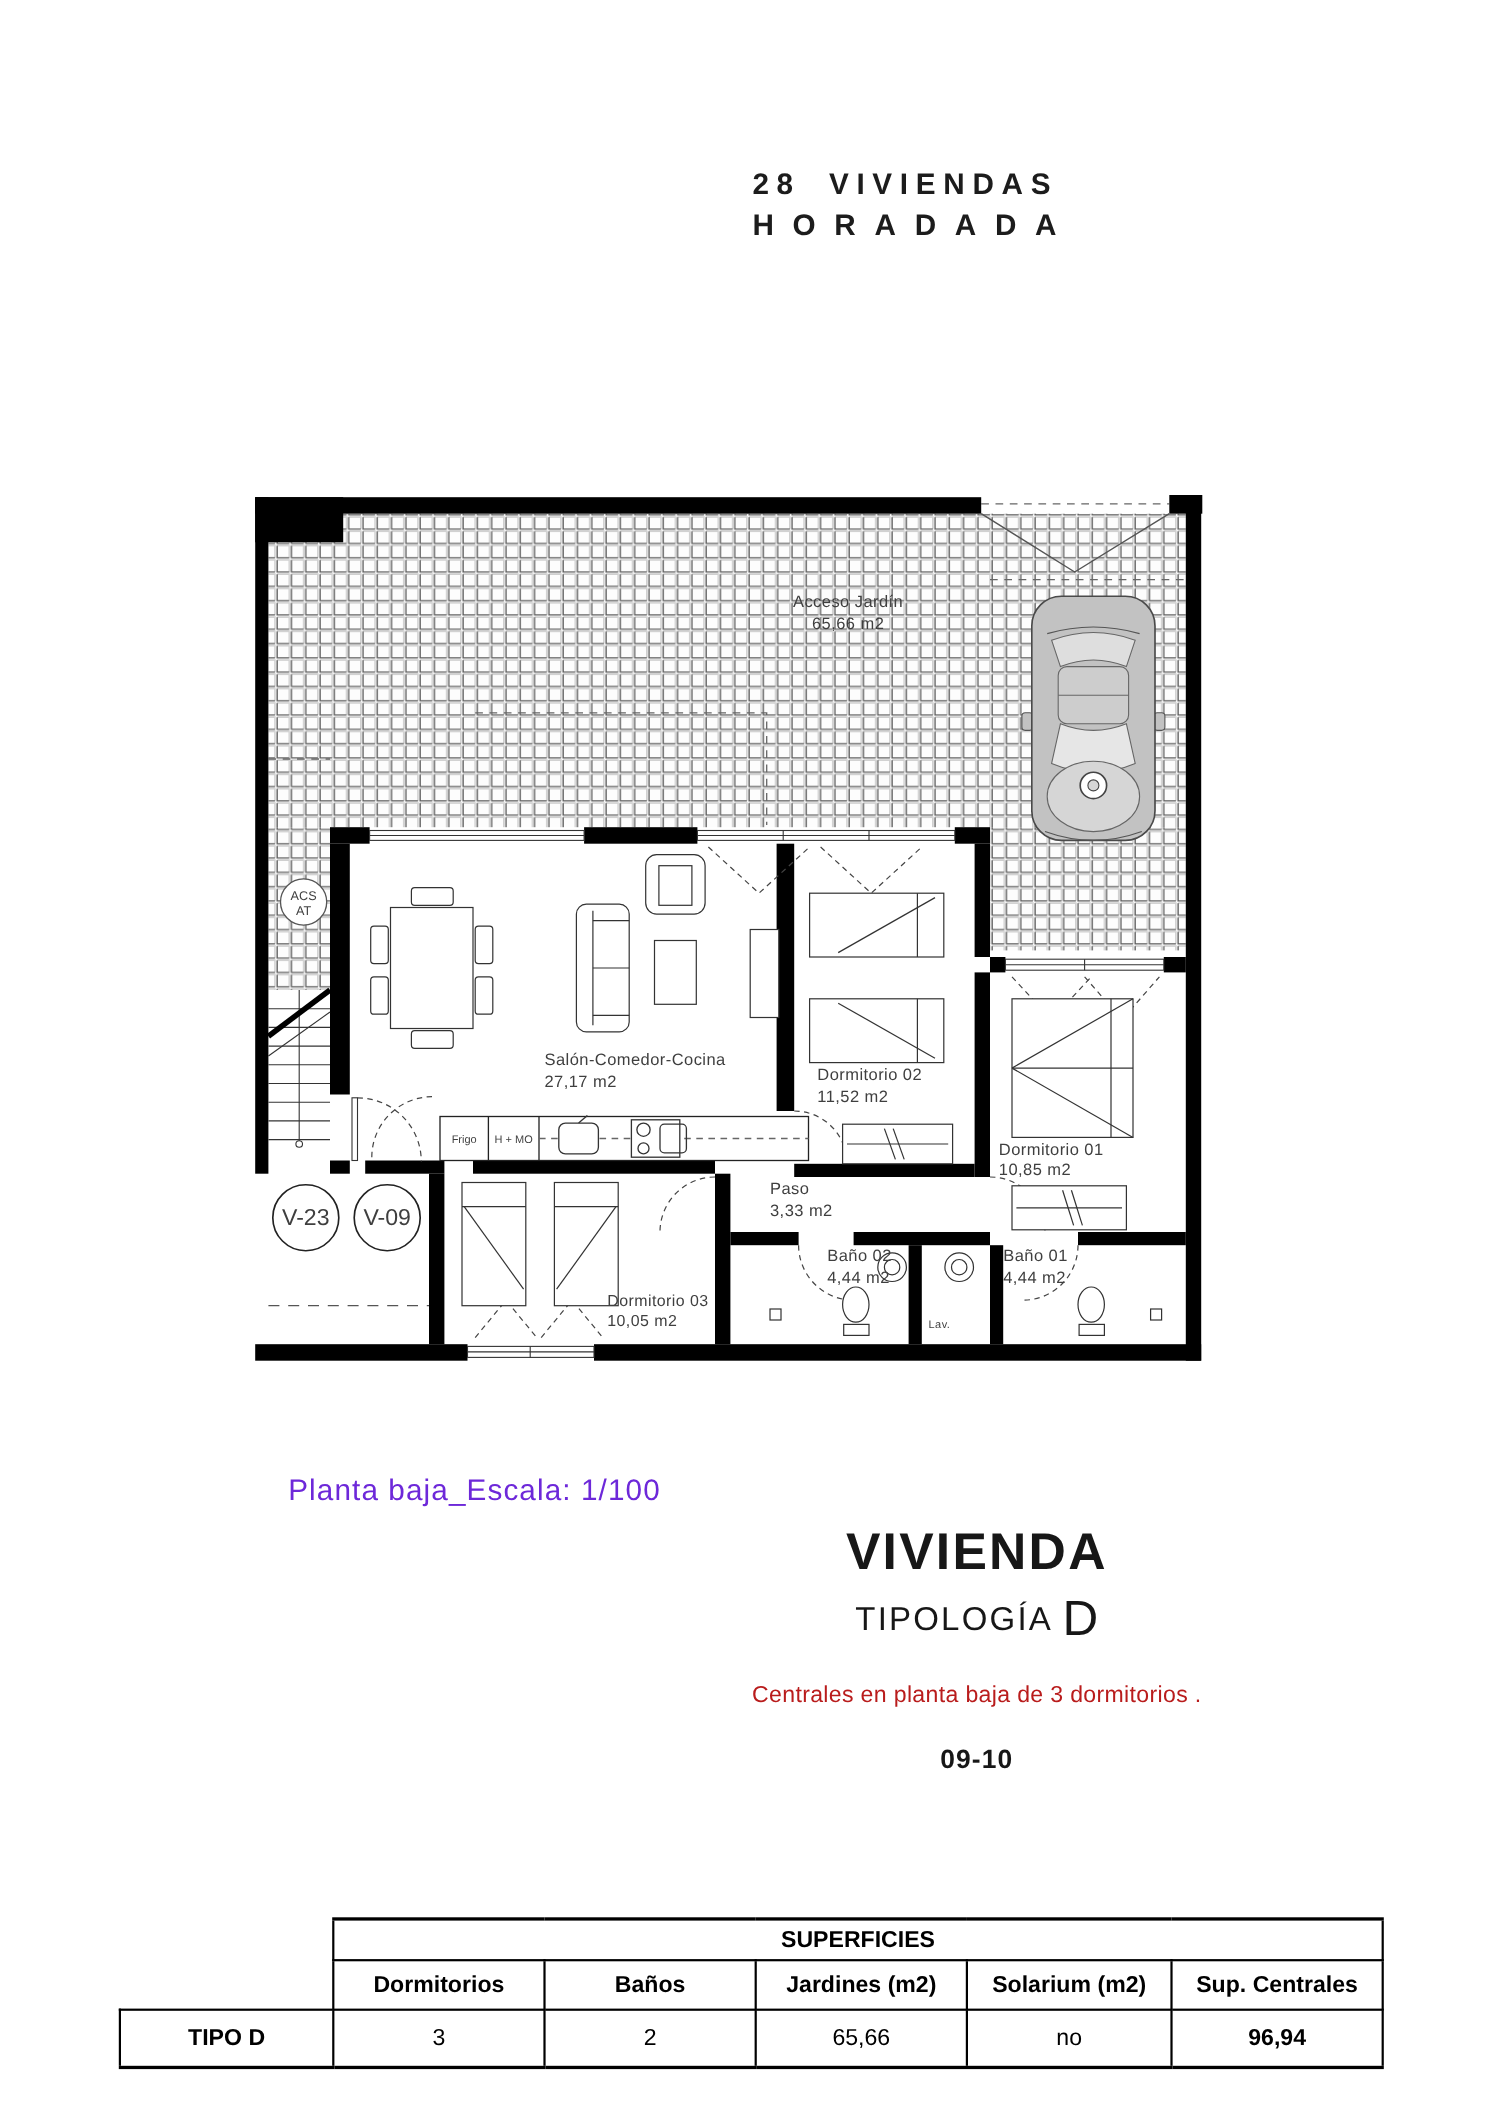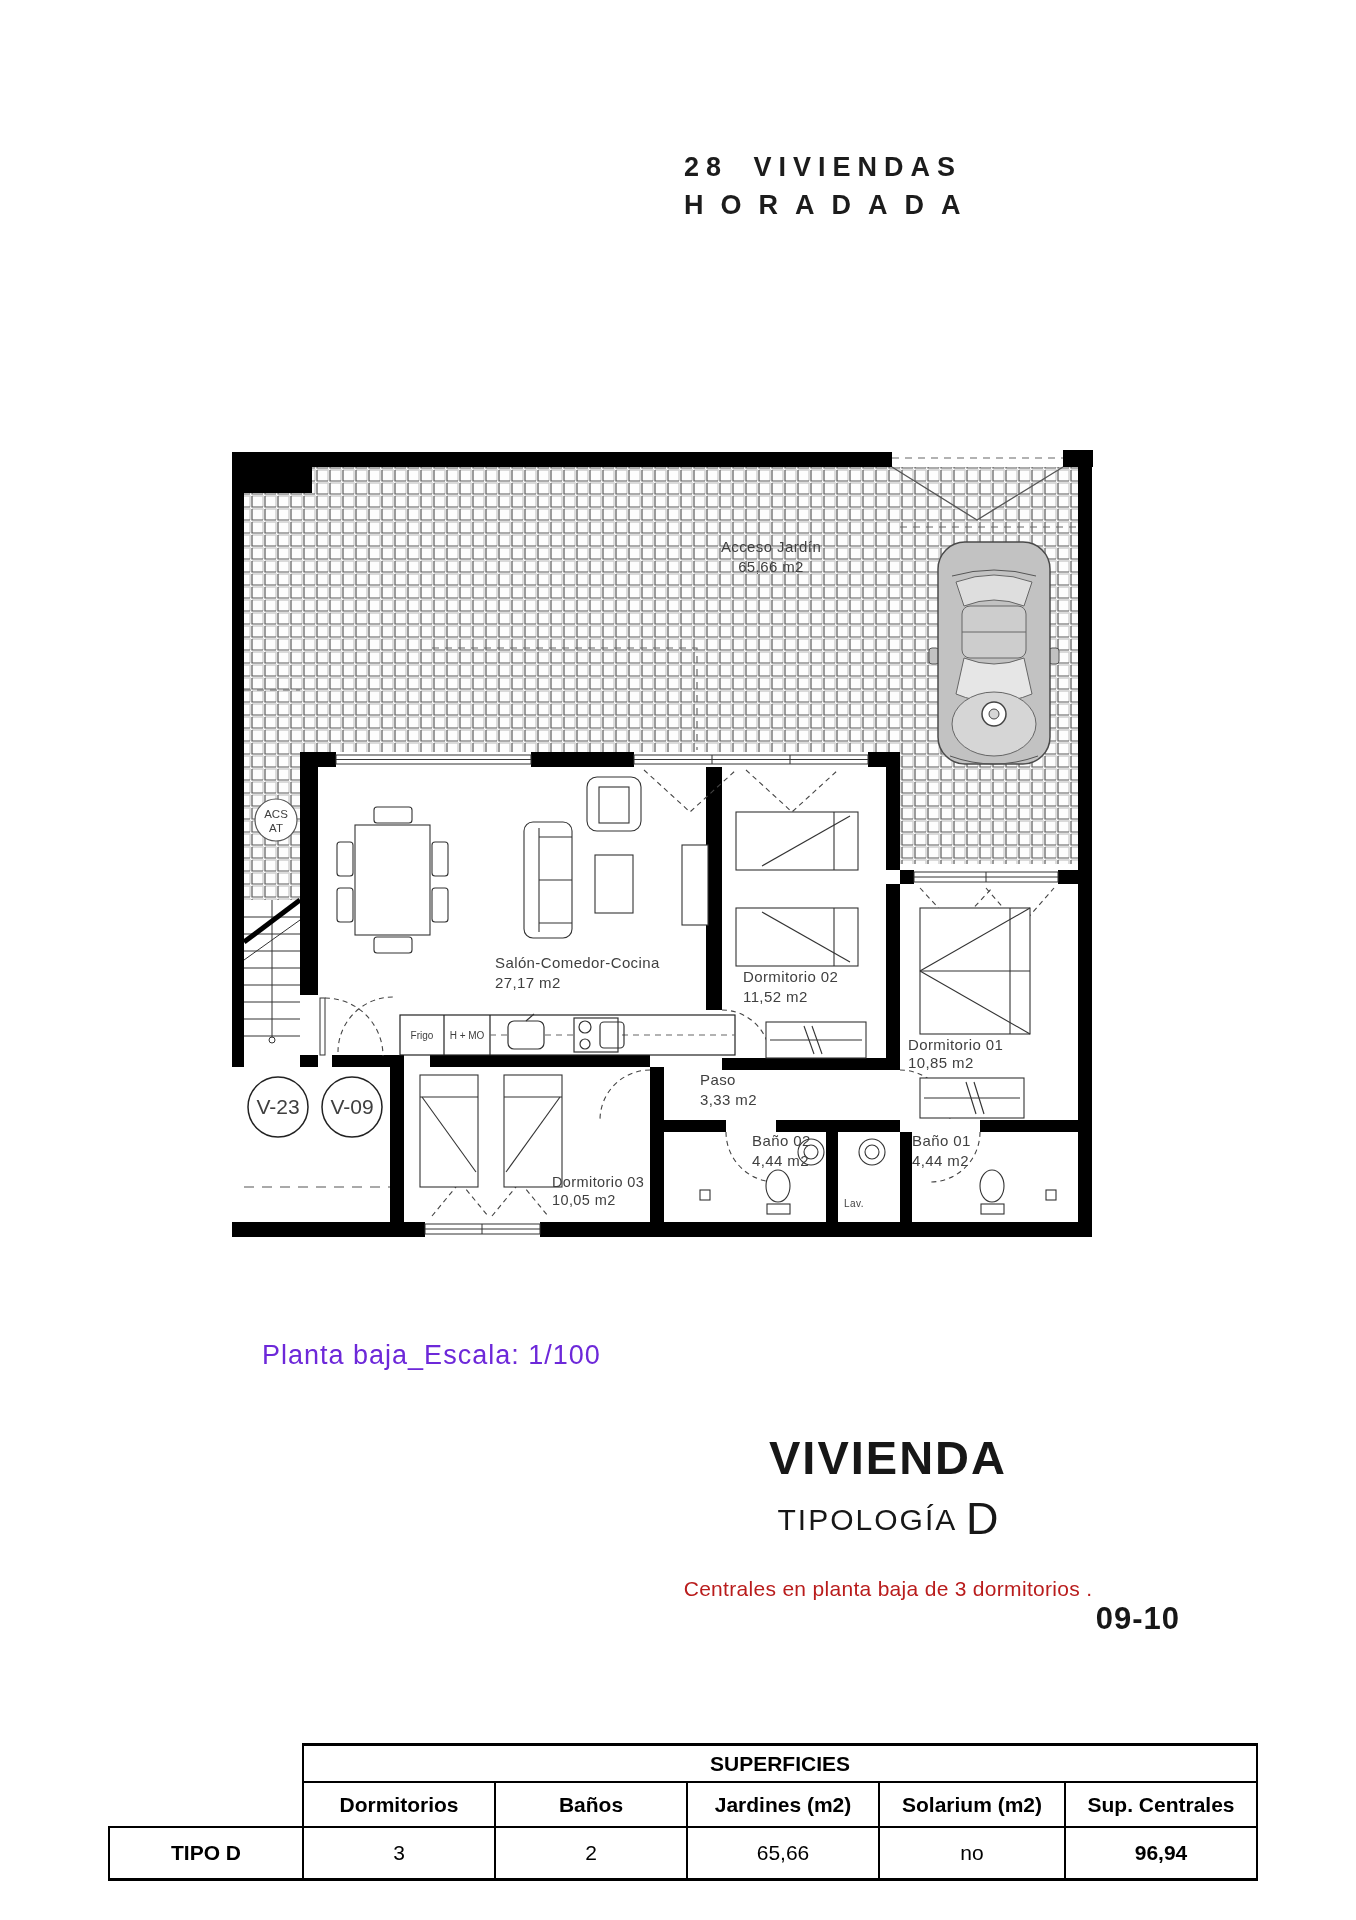--- a/index.html
+++ b/index.html
@@ -12,26 +12,26 @@
   .tl3{letter-spacing:17px;}
 
   
   .plan-wrap{position:absolute;left:186px;top:430px;width:932px;height:810px;}
   svg text{font-family:"Liberation Sans",sans-serif;fill:#3f3f3f;}
 
   
   .caption{position:absolute;left:262px;top:1340px;font-size:27px;color:#6d28d9;letter-spacing:1px;}
 
   
-  .type-block{position:absolute;left:596px;top:1430px;width:584px;text-align:center;color:#171717;}
+  .type-block{position:absolute;left:596px;top:1382px;width:584px;text-align:center;color:#171717;}
   .v1{font-size:47px;font-weight:bold;letter-spacing:2px;}
   .v2{margin-top:8px;font-size:30px;font-weight:normal;letter-spacing:2px;}
   .v2 .big-letter{font-size:45px;vertical-align:-4px;letter-spacing:0;}
   .v3{margin-top:32px;font-size:21px;font-weight:normal;color:#b91c1c;letter-spacing:0.3px;}
-  .v4{font-size:31px;font-weight:bold;letter-spacing:1px;text-align:right;}
+  .v4{margin-top:33px;font-size:24px;font-weight:bold;letter-spacing:1px;}
 
   
   .sup-table{position:absolute;left:108px;top:1743px;border-collapse:collapse;table-layout:fixed;font-size:21px;color:#000;}
   .sup-table th,.sup-table td{border:2.5px solid #000;text-align:center;vertical-align:middle;padding:4px;}
   .sup-table .blank{border:none;}
   .sup-table .r1 th{height:27px;border-top-width:3px;}
   .sup-table .r2 th{height:35px;}
   .sup-table .r3 th,.sup-table .r3 td{height:42px;border-bottom-width:3px;}
   .sup-table td.bold{font-weight:bold;}
 </style>

